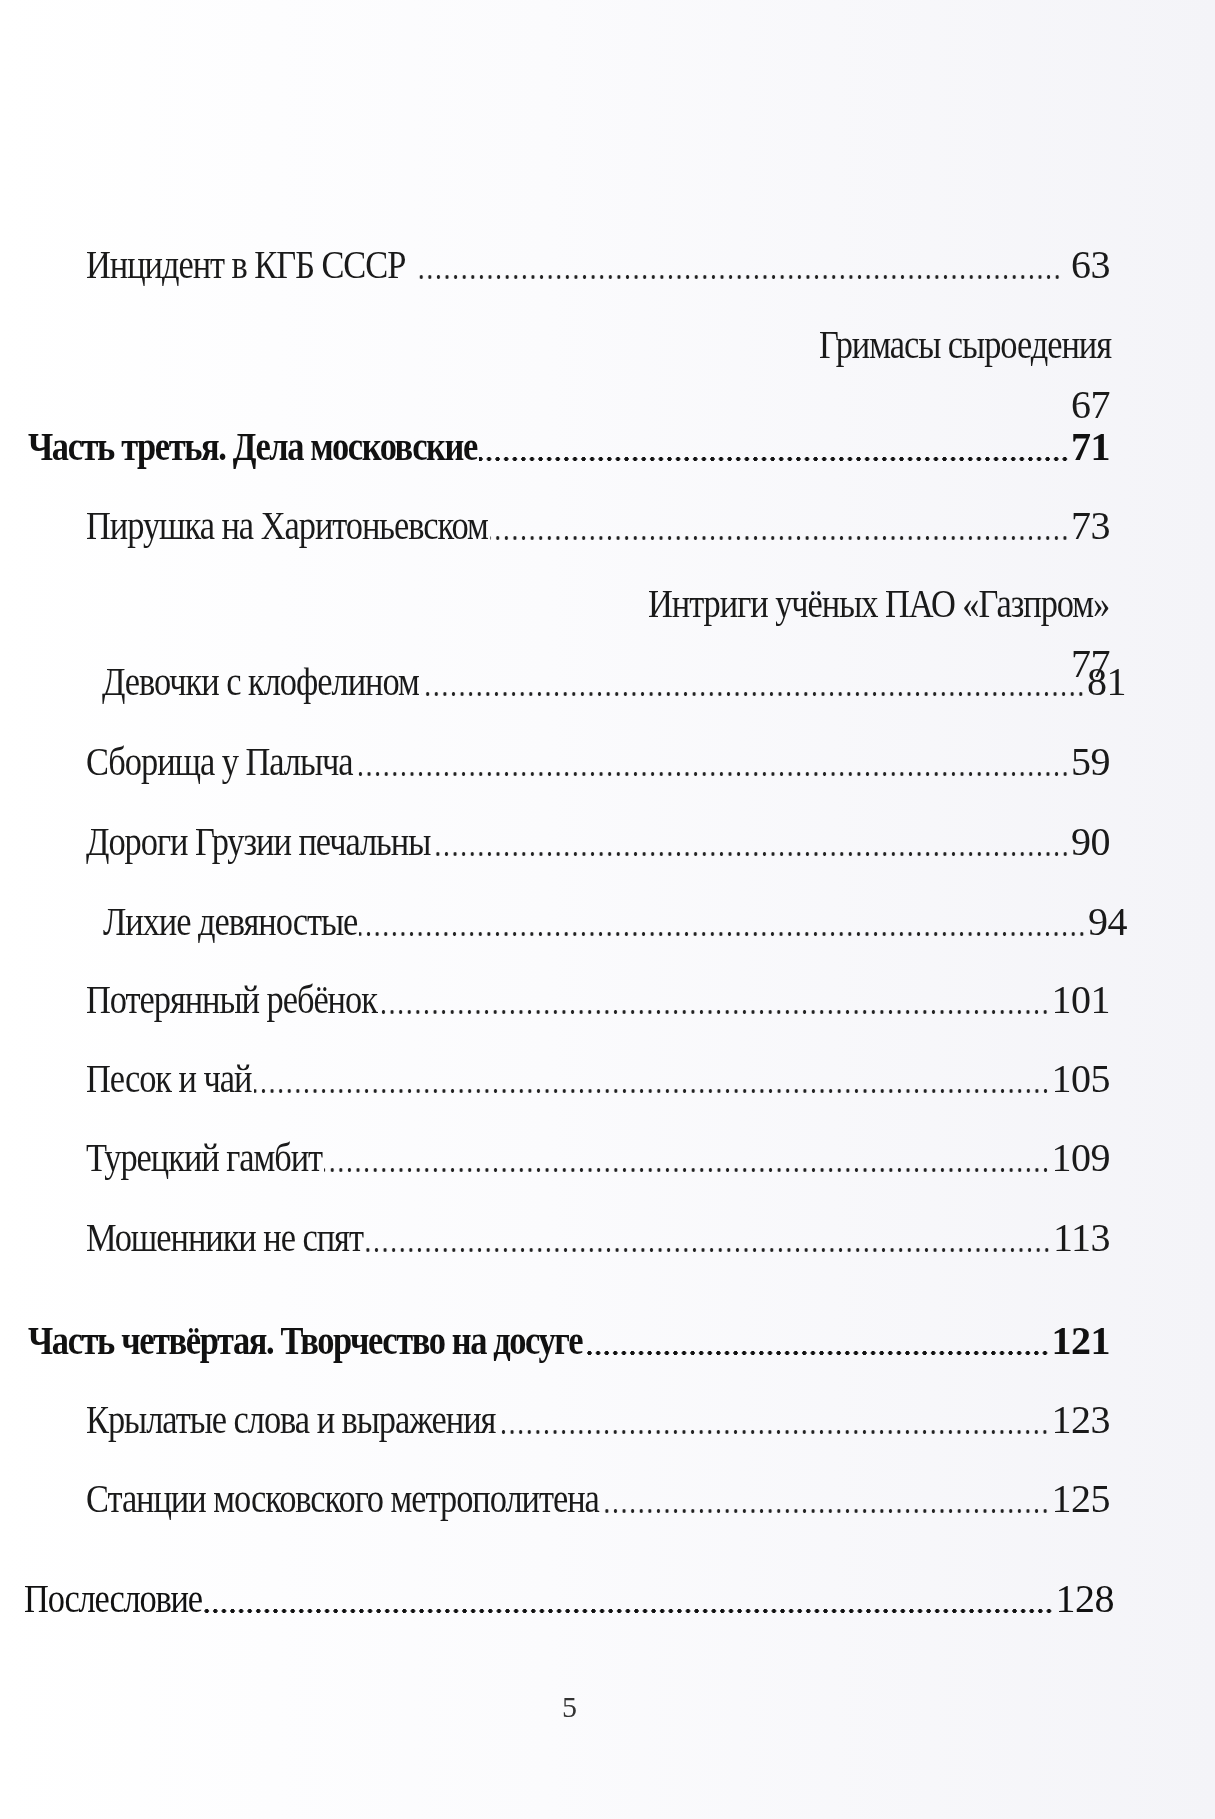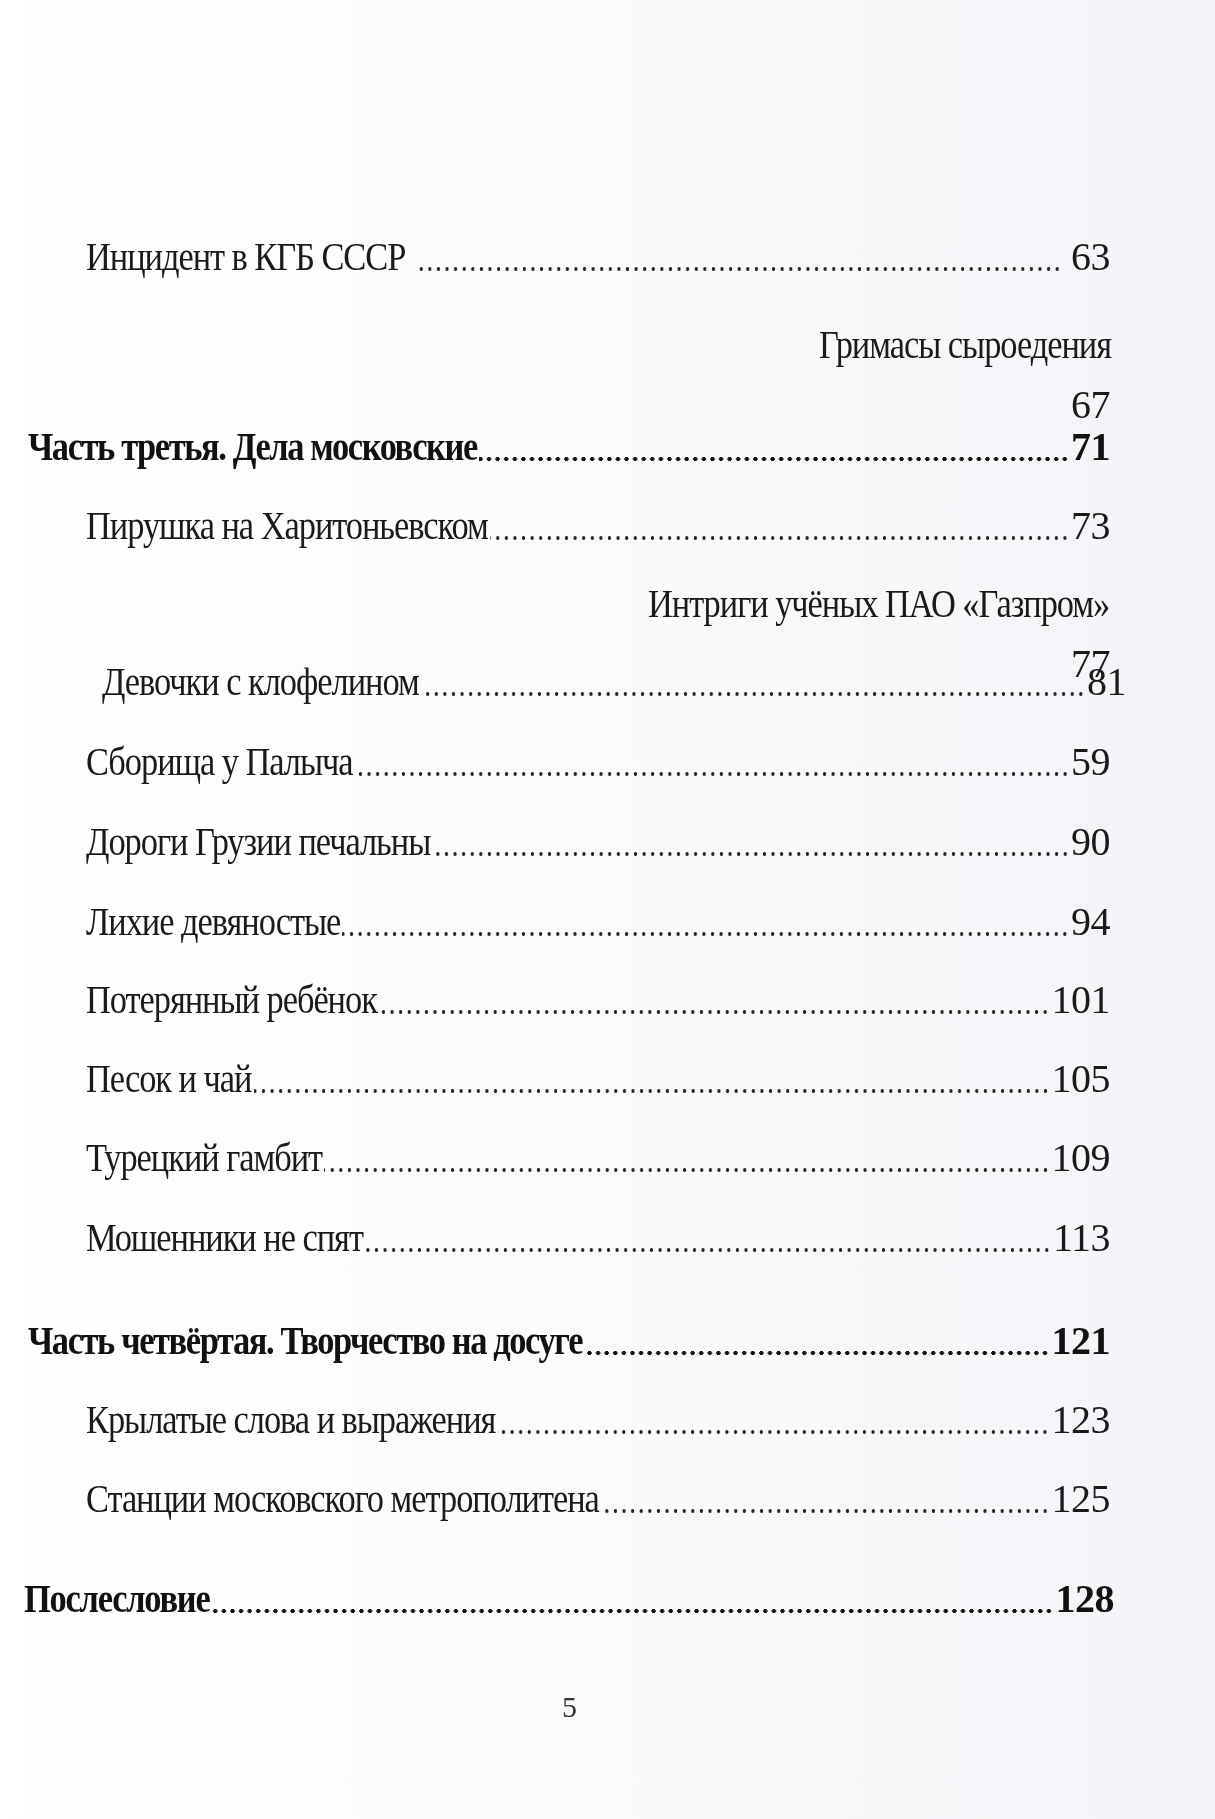--- a/index.html
+++ b/index.html
@@ -58,21 +58,21 @@
     .toc-row.part {
       left: 28px;
       width: 1082px;
       font-weight: bold;
       letter-spacing: -1.6px;
       color: #111;
     }
     .toc-row.afterword {
       left: 24px;
       width: 1090px;
-      font-weight: bold;
+      font-weight: normal;
       letter-spacing: -1.4px;
       color: #111;
     }
     .toc-title {
       flex: 0 0 auto;
       transform: scaleX(0.86);
       transform-origin: left bottom;
       display: inline-block;
     }
     .toc-leader {
@@ -102,21 +102,21 @@
   </style>
 </head>
 <body>
 
 <div class="page">
 
   <div class="ghost" style="top:90px;">&nbsp;</div>
 
   <div class="toc">
 
-    <div class="toc-row sub" style="top:232px;gap:8px;">
+    <div class="toc-row sub" style="top:240px;gap:8px;">
       <span class="toc-title" style="margin-right: -51.725px;">Инцидент в КГБ СССР</span>
       <span class="toc-leader"></span>
       <span class="toc-page">63</span>
     </div>
 
     <div class="toc-row sub" style="top:320px;flex-direction:column;">
       <span class="toc-title" style="margin-right: -48.03px;">Гримасы сыроедения</span>
       <span class="toc-leader"></span>
       <span class="toc-page">67</span>
     </div>
@@ -150,21 +150,21 @@
       <span class="toc-leader"></span>
       <span class="toc-page">59</span>
     </div>
 
     <div class="toc-row sub" style="top:817px;">
       <span class="toc-title" style="margin-right: -55.7715px;">Дороги Грузии печальны</span>
       <span class="toc-leader"></span>
       <span class="toc-page">90</span>
     </div>
 
-    <div class="toc-row sub" style="top:897px;">
+    <div class="toc-row sub" style="top:897px;margin-left:17px;">
       <span class="toc-title" style="margin-right: -41.7625px;">Лихие девяностые</span>
       <span class="toc-leader"></span>
       <span class="toc-page">94</span>
     </div>
 
     <div class="toc-row sub" style="top:975px;">
       <span class="toc-title" style="margin-right: -47.1588px;">Потерянный ребёнок</span>
       <span class="toc-leader"></span>
       <span class="toc-page">101</span>
     </div>

